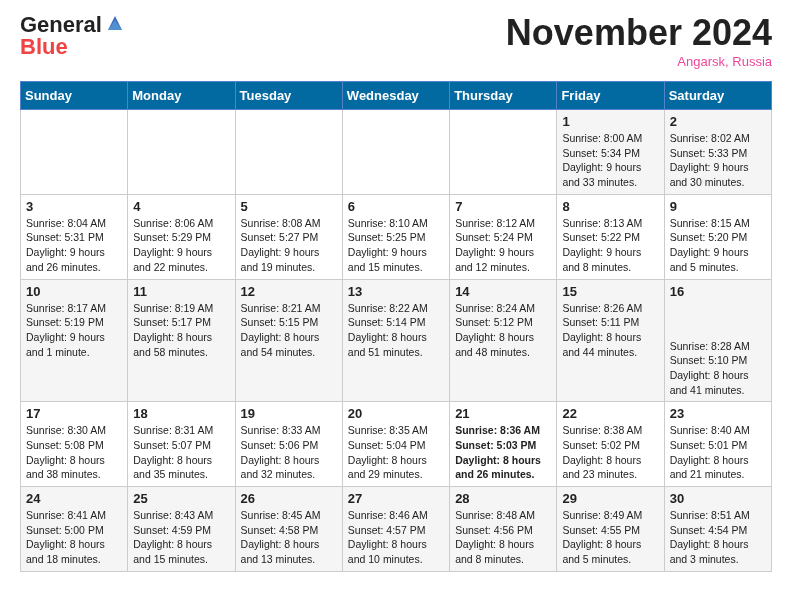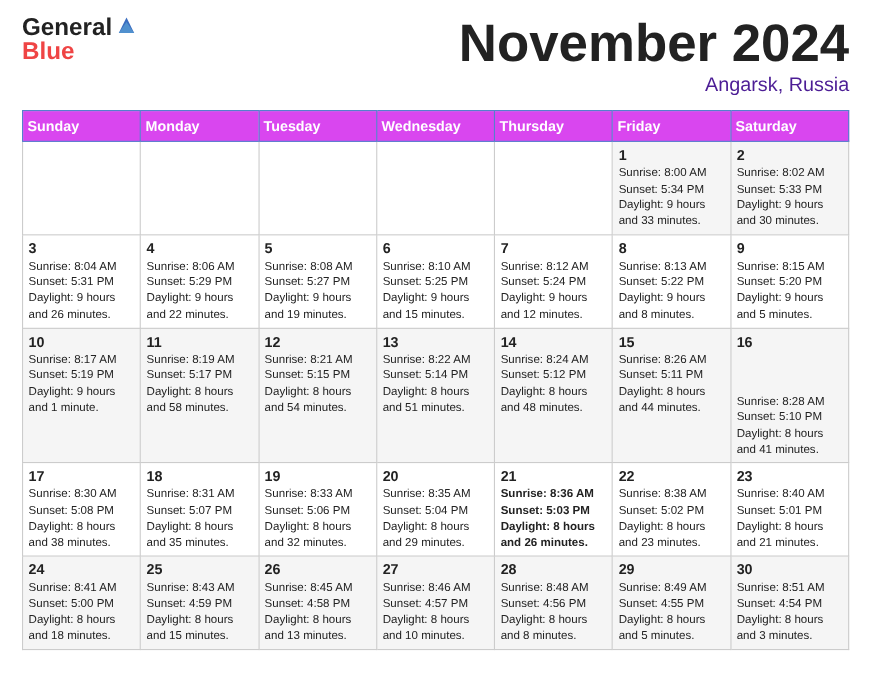--- a/index.html
+++ b/index.html
@@ -1,24 +1,24 @@
 <!DOCTYPE html>
 <html><head>
   <meta charset="utf-8">
   <style>
     * { box-sizing: border-box; margin: 0; padding: 0; }
     body { font-family: Arial, sans-serif; background: #fff; width: 792px; min-height: 612px; }
     .container { padding: 12px 20px; }
     .header { display: flex; justify-content: space-between; align-items: flex-start; margin-bottom: 12px; }
     .logo { display: flex; align-items: center; }
     .title-block { text-align: right; }
-    .title-block h1 { font-size: 48px; font-weight: bold; color: #222; }
-    .title-block h2 { font-size: 18px; font-weight: normal; color: #4c1d95; text-align: right; }
+    .title-block h1 { font-size: 36px; font-weight: bold; color: #222; }
+    .title-block h2 { font-size: 13px; font-weight: normal; color: #ec4899; text-align: right; }
     table { width: 100%; border-collapse: collapse; table-layout: fixed; }
-    thead th { background: #d946ef; color: #fff; font-size: 13px; font-weight: bold; padding: 6px 4px; text-align: left; border: 1px solid #5580cc; }
+    thead th { background: #0369a1; color: #fff; font-size: 13px; font-weight: bold; padding: 6px 4px; text-align: left; border: 1px solid #5580cc; }
     tbody td { border: 1px solid #ccc; vertical-align: top; padding: 4px 5px; font-size: 11px; color: #222; background: #fff; width: calc(100%/7); }
     tbody tr:nth-child(odd) td { background: #f5f5f5; }
     .day-num { font-size: 13px; font-weight: bold; display: block; margin-bottom: 2px; }
     .day-info { font-size: 10.5px; line-height: 1.4; color: #222; }
     .empty { background: #fff !important; }
   </style>
 </head>
 <body>
 
 <div class="container">

